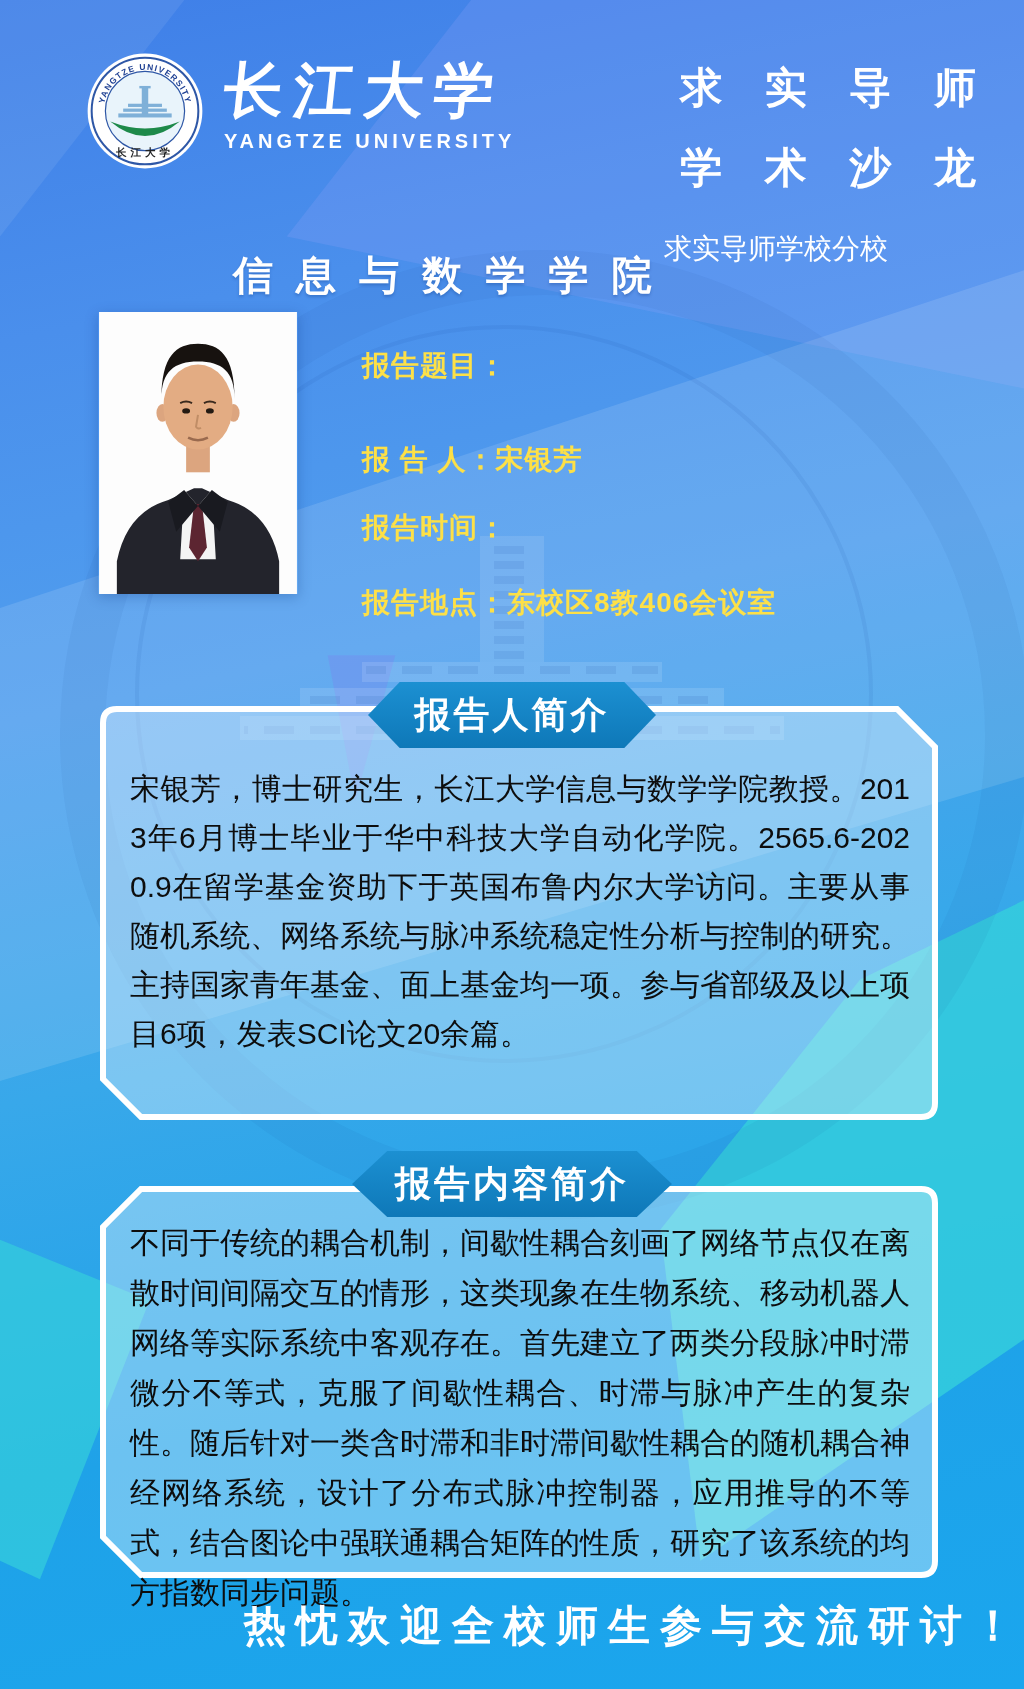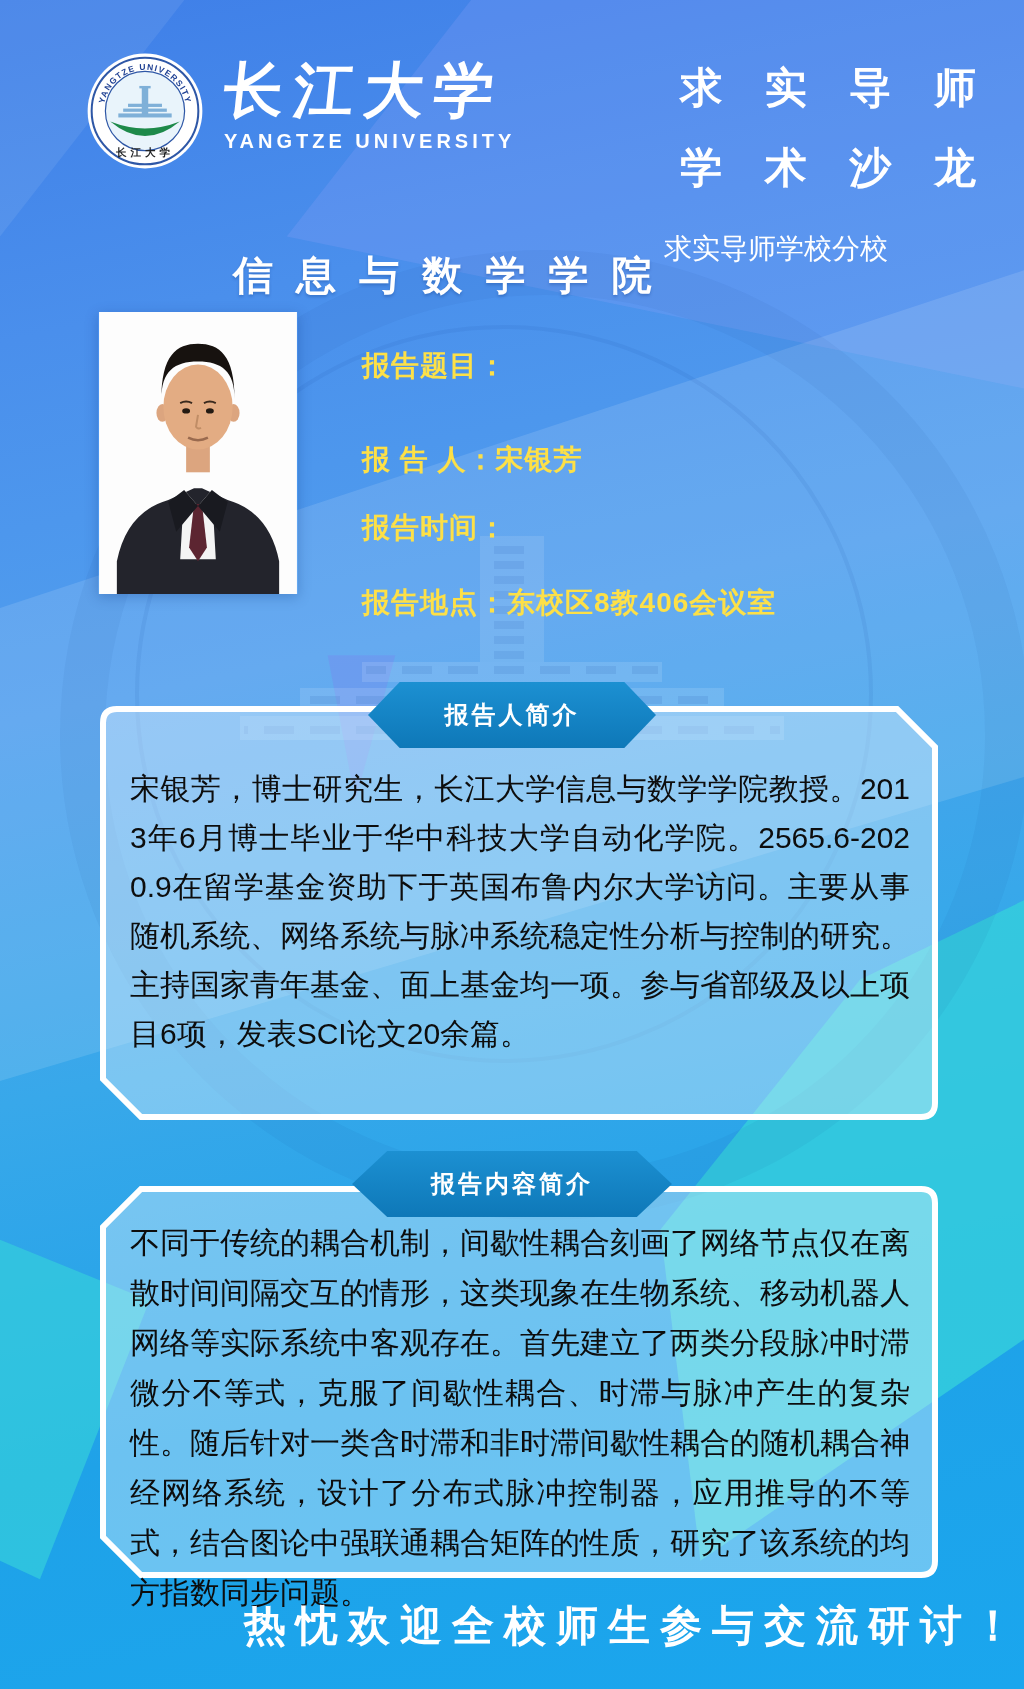--- a/index.html
+++ b/index.html
@@ -51,21 +51,21 @@
   .detail-value{width:510px;word-break:break-all;}
   .row-topic{top:346px;}
   .row-speaker{top:440px;}
   .row-time{top:508px;}
   .row-venue{top:574px;margin-top:9px;}
   
   .panel-svg{position:absolute;z-index:4;}
   .panel1{left:100px;top:706px;}
   .panel2{left:100px;top:1186px;}
   .banner{position:absolute;z-index:6;display:flex;align-items:center;justify-content:center;
-    color:#fff;font-weight:bold;font-size:24px;letter-spacing:3px;
+    color:#fff;font-weight:bold;font-size:36px;letter-spacing:3px;
     background:linear-gradient(180deg,#1c90d2,#0e78b8);
     clip-path:polygon(0% 50%,11% 0%,89% 0%,100% 50%,89% 100%,11% 100%);}
   .banner1{left:368px;top:682px;width:288px;height:66px;}
   .banner2{left:352px;top:1151px;width:320px;height:66px;}
   .section-body{position:absolute;left:130px;width:780px;z-index:6;color:#0d0d0d;
     font-size:30px;text-align:justify;word-break:break-all;}
   .body1{top:764px;line-height:49px;}
   .body2{top:1218px;line-height:50px;}
   
   .footer{position:absolute;left:0;right:0;top:1598px;z-index:6;text-align:right;color:#fff;

